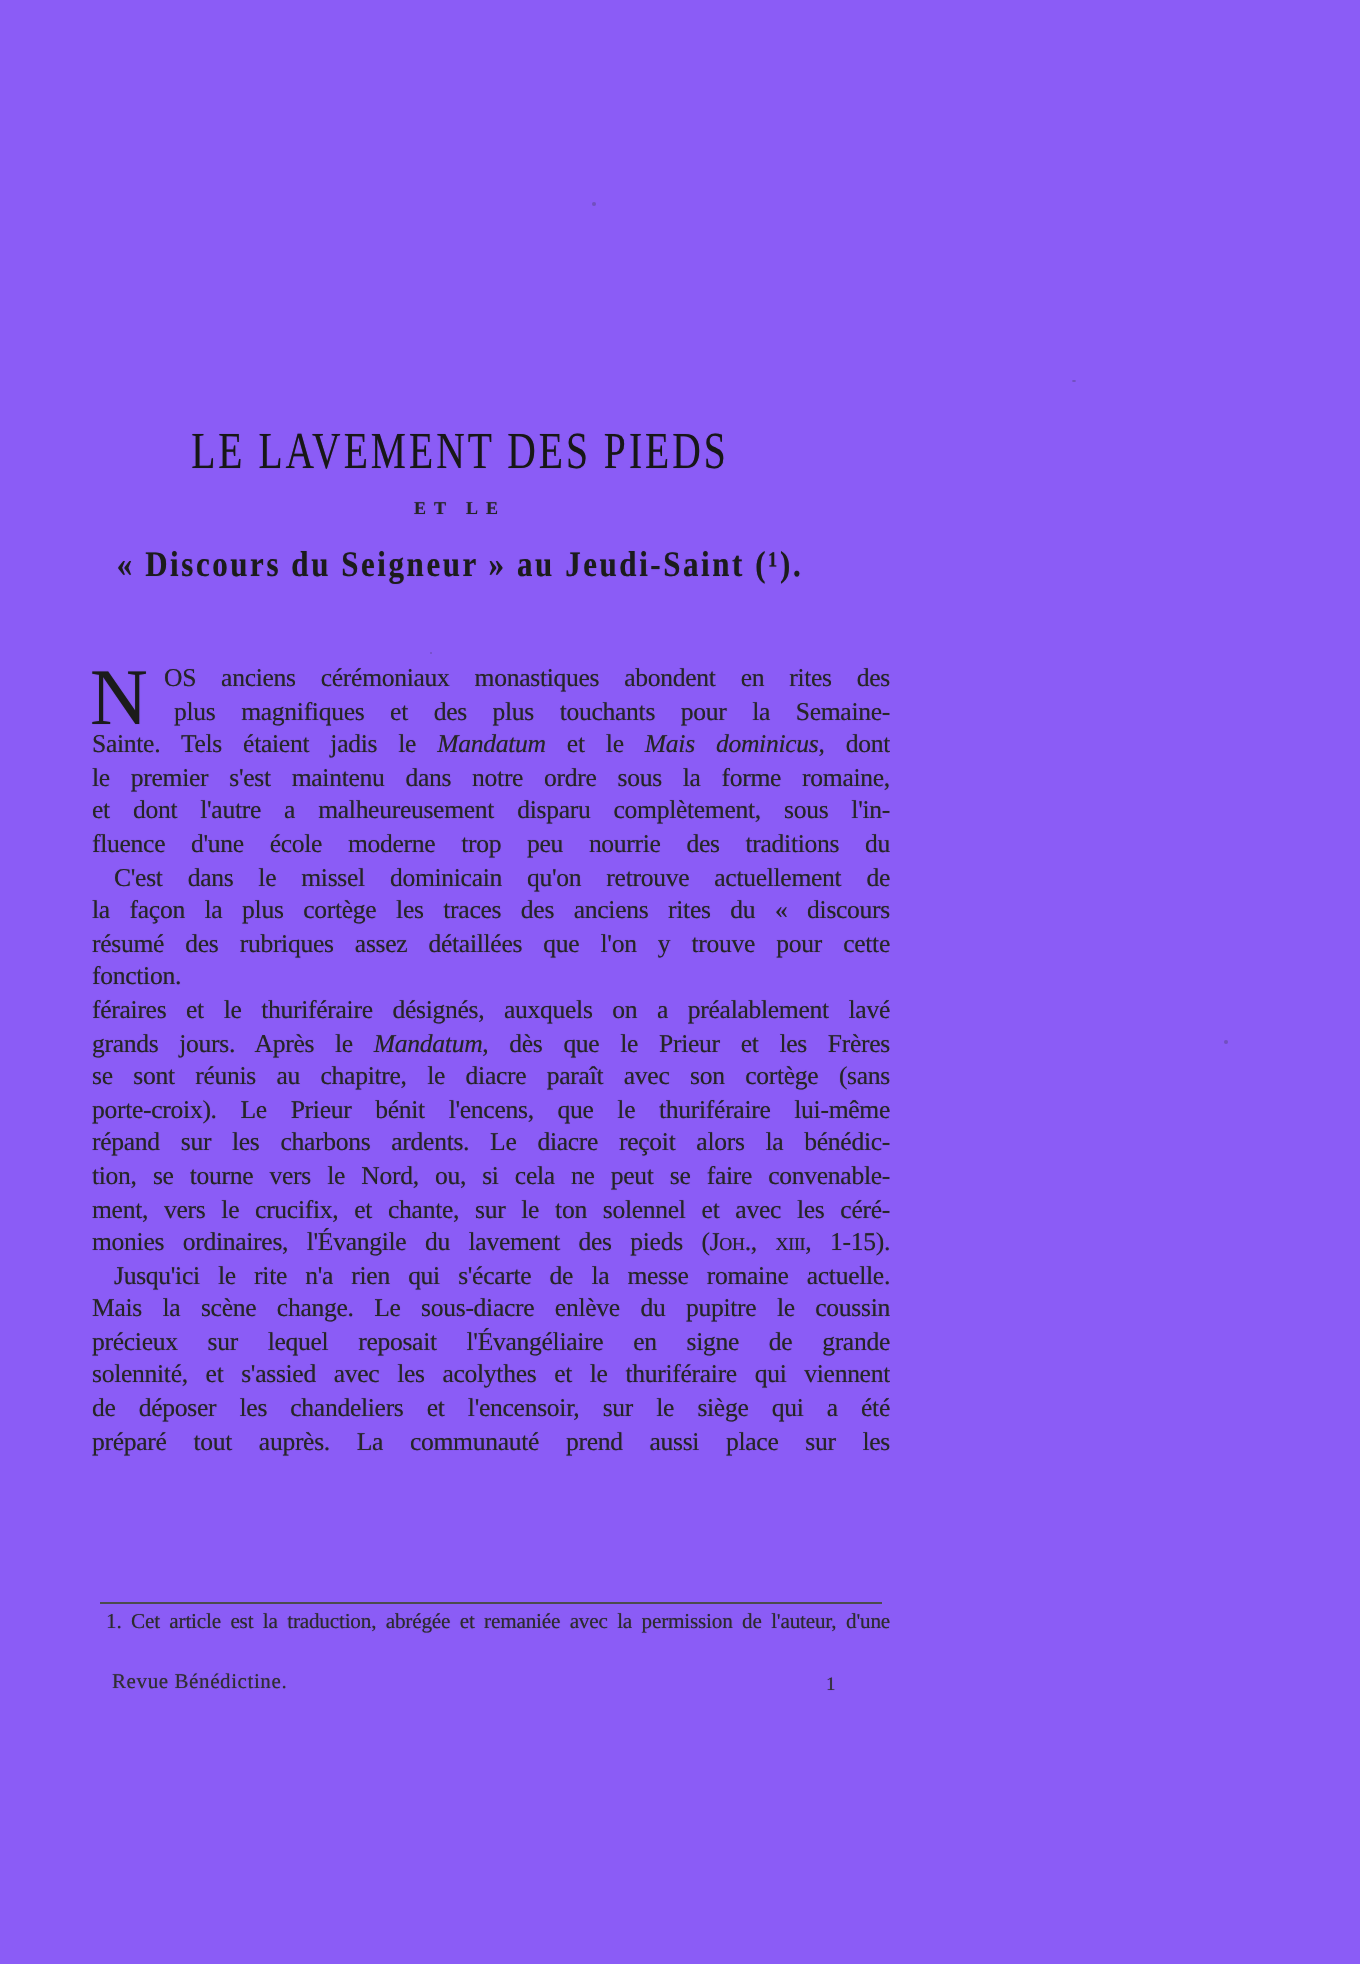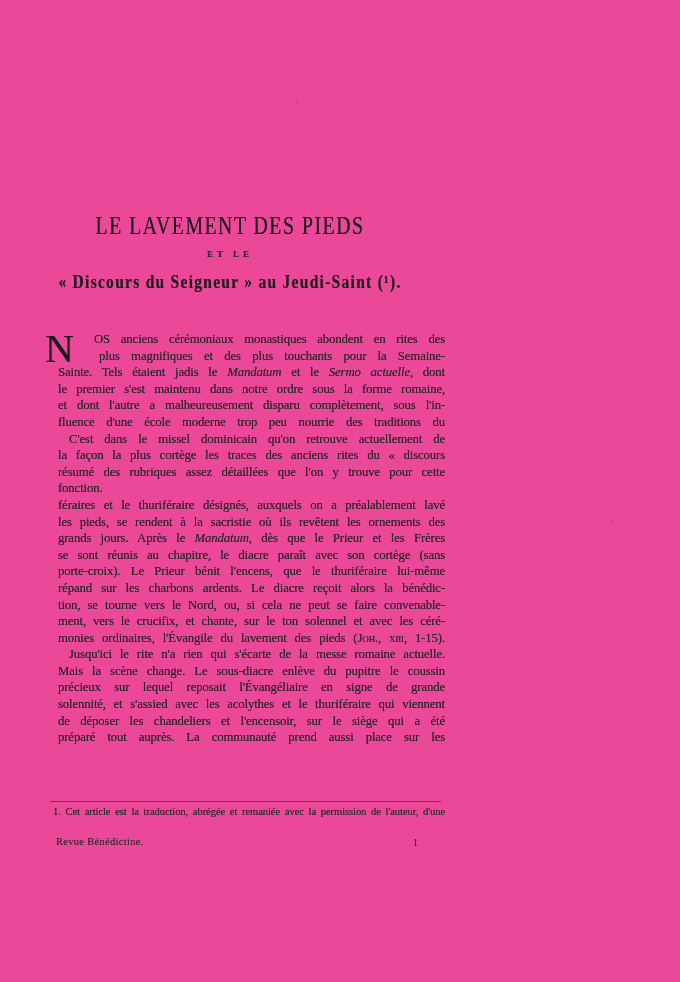--- a/index.html
+++ b/index.html
@@ -4,21 +4,21 @@
 <style>
   html, body { margin: 0; padding: 0; }
   body {
     width: 680px; height: 982px;
     background: #ffffff;
     font-family: "Liberation Serif", serif;
   }
   .page {
     position: relative;
     width: 680px; height: 982px;
-    background: #ec4899;
+    background: #8b5cf6;
     color: #242424;
     overflow: hidden;
     text-shadow: 0 0 0.4px rgba(30,30,30,0.55);
     font-family: Liberation Serif, serif;
   }
   .title {
     position: absolute; left: 30px; top: 211px; width: 400px;
     text-align: center; white-space: nowrap;
     font-size: 26px; letter-spacing: 2px; color: #171717;
     transform: scaleX(0.76); transform-origin: 50% 50%;
@@ -38,21 +38,20 @@
   .dropcap {
     position: absolute; left: -1px; top: 2px;
     font-size: 40px; line-height: 32px; color: #1b1b1b;
   }
   .line {
     height: 16.6px; line-height: 16.6px;
     font-size: 12.8px; letter-spacing: -0.15px;
     text-align: justify; text-align-last: justify;
     overflow: hidden; white-space: normal; hyphens: none;
     color: #262626;
-    margin-left: 12px;
   }
   .line.short { text-align: left; text-align-last: left; }
   .pad-dc1 { padding-left: 36px; }
   .pad-dc2 { padding-left: 41px; }
   .pad-ind { padding-left: 11px; }
   .i  { font-style: italic; }
   .sc { font-variant: small-caps; }
   .rule {
     position: absolute; left: 50px; top: 801px;
     width: 391px; height: 1px; background: #4c4c4c;
@@ -93,30 +92,29 @@
 
   <div class="title">LE LAVEMENT DES PIEDS</div>
   <div class="connector">ET LE</div>
   <div class="subtitle">« Discours du Seigneur » au Jeudi-Saint (¹).</div>
 
   <div class="body-block">
     <span class="dropcap">N</span>
     <div id="body-lines">
         <div class="line pad-dc1"><span>OS anciens cérémoniaux monastiques abondent en rites des</span></div>
         <div class="line pad-dc2"><span>plus magnifiques et des plus touchants pour la Semaine-</span></div>
-        <div class="line"><span>Sainte. Tels étaient jadis le </span><span class="i">Mandatum</span><span> et le </span><span class="i">Sermo actuelle</span><span>, dont</span></div>
+        <div class="line"><span>Sainte. Tels étaient jadis le </span><span class="i">Mandatum</span><span> et le </span><span class="i">Mais dominicus</span><span>, dont</span></div>
         <div class="line"><span>le premier s'est maintenu dans notre ordre sous la forme romaine,</span></div>
         <div class="line"><span>et dont l'autre a malheureusement disparu complètement, sous l'in-</span></div>
         <div class="line"><span>fluence d'une école moderne trop peu nourrie des traditions du</span></div>
         <div class="line pad-ind"><span>C'est dans le missel dominicain qu'on retrouve actuellement de</span></div>
         <div class="line"><span>la façon la plus cortège les traces des anciens rites du « discours</span></div>
         <div class="line"><span>résumé des rubriques assez détaillées que l'on y trouve pour cette</span></div>
         <div class="line short"><span>fonction.</span></div>
         <div class="line"><span>féraires et le thuriféraire désignés, auxquels on a préalablement lavé</span></div>
-        <div class="line"><span>les pieds, se rendent à la sacristie où ils revêtent les ornements des</span></div>
         <div class="line"><span>grands jours. Après le </span><span class="i">Mandatum</span><span>, dès que le Prieur et les Frères</span></div>
         <div class="line"><span>se sont réunis au chapitre, le diacre paraît avec son cortège (sans</span></div>
         <div class="line"><span>porte-croix). Le Prieur bénit l'encens, que le thuriféraire lui-même</span></div>
         <div class="line"><span>répand sur les charbons ardents. Le diacre reçoit alors la bénédic-</span></div>
         <div class="line"><span>tion, se tourne vers le Nord, ou, si cela ne peut se faire convenable-</span></div>
         <div class="line"><span>ment, vers le crucifix, et chante, sur le ton solennel et avec les céré-</span></div>
         <div class="line"><span>monies ordinaires, l'Évangile du lavement des pieds (</span><span class="sc">Joh., xiii</span><span>, 1-15).</span></div>
         <div class="line pad-ind"><span>Jusqu'ici le rite n'a rien qui s'écarte de la messe romaine actuelle.</span></div>
         <div class="line"><span>Mais la scène change. Le sous-diacre enlève du pupitre le coussin</span></div>
         <div class="line"><span>précieux sur lequel reposait l'Évangéliaire en signe de grande</span></div>

